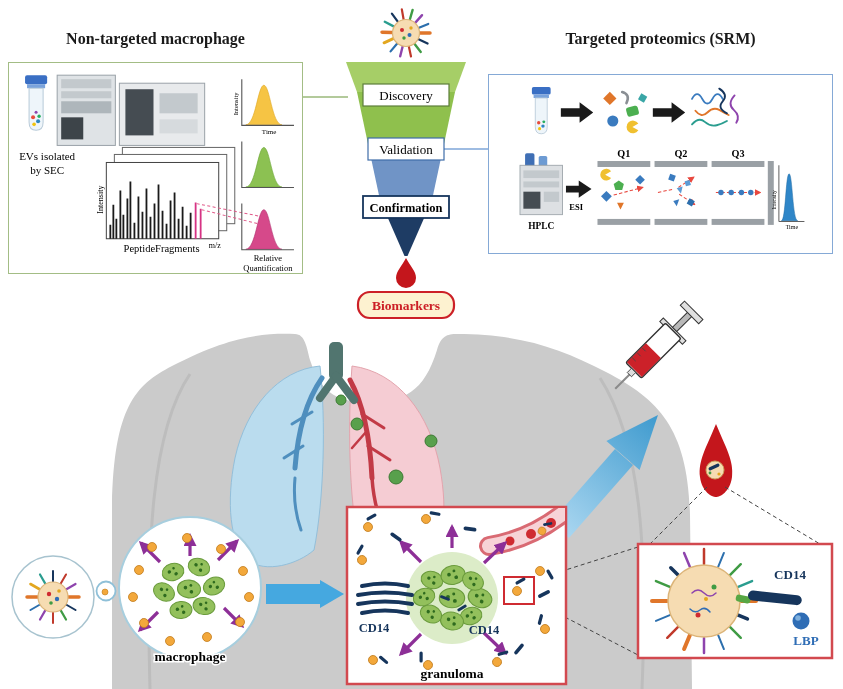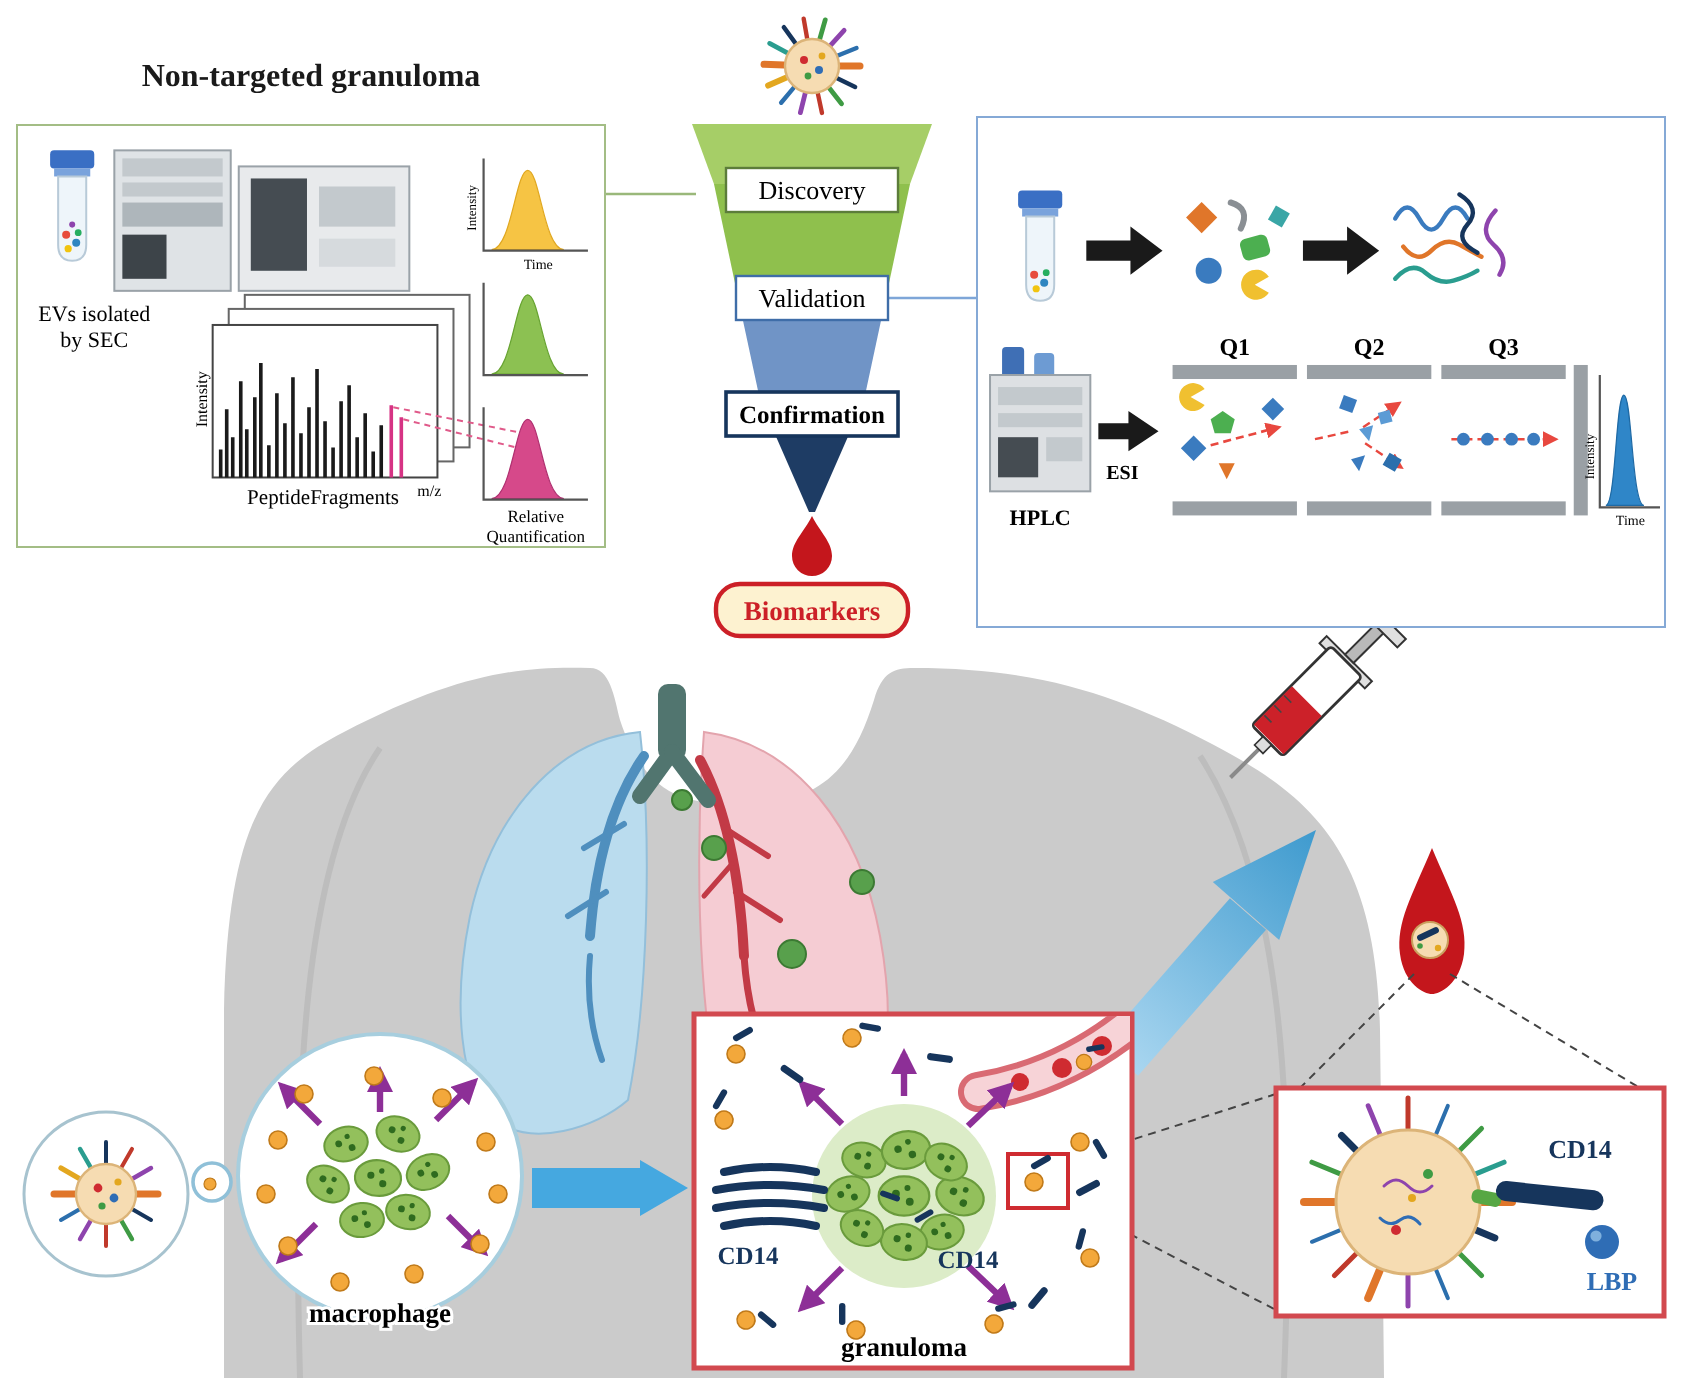--- a/index.html
+++ b/index.html
@@ -2,21 +2,21 @@
 <html><head>
 <meta charset="utf-8">
 <style>
   * { margin:0; padding:0; box-sizing:border-box; }
   html,body { background:#fff; }
   body { font-family:"Liberation Serif", serif; color:#1a1a1a; }
   #canvas { position:relative; width:843px; height:689px; background:#fff; overflow:hidden; }
   #scene { position:absolute; left:0; top:0; z-index:1; }
   .panel { position:absolute; background:#fff; z-index:2; }
   #left-panel { left:8px; top:62px; width:295px; height:212px; border:1.6px solid #a3bd85; }
-  #right-panel { left:488px; top:58px; width:345px; height:256px; border:1.6px solid #85a9d6; }
+  #right-panel { left:488px; top:74px; width:345px; height:180px; border:1.6px solid #85a9d6; }
   #funnel { position:absolute; left:341px; top:0; width:130px; height:330px; z-index:2; }
   .panel-title { position:absolute; z-index:3; text-align:center; font-weight:bold; font-size:16px; }
   #left-title { left:8px; top:30px; width:295px; }
   #right-title { left:488px; top:30px; width:345px; }
   svg { display:block; }
   svg text { font-family:"Liberation Serif", serif; }
 </style>
 </head>
 <body>
 
@@ -329,21 +329,22 @@
       </g>
       <rect x="736" y="594" width="15" height="7" rx="3" fill="#57a744" transform="rotate(12 736 597)"></rect>
       <rect x="748" y="590" width="54" height="10" rx="5" fill="#16355c" transform="rotate(6 748 595)"></rect>
       <text x="790" y="579" text-anchor="middle" font-weight="bold" font-size="13" fill="#16355c">CD14</text>
       <circle cx="801" cy="621" r="8.5" fill="#2f6db5"></circle>
       <circle cx="798" cy="618" r="2.8" fill="#7fb0dd"></circle>
       <text x="806" y="645" text-anchor="middle" font-weight="bold" font-size="13" fill="#2f6db5">LBP</text>
     </g>
   </svg>
 
-  <div id="left-title" class="panel-title">Non-targeted granuloma</div>
+  <div id="left-title" class="panel-title">Non-targeted macrophage</div>
+  <div id="right-title" class="panel-title">Targeted proteomics (SRM)</div>
 
   <div id="left-panel" class="panel">
     <svg viewBox="0 0 292 209" width="100%" height="100%">
       <g transform="translate(16,12)">
         <rect x="0" y="0" width="22" height="9" rx="2" fill="#3a6fc4"></rect>
         <rect x="2" y="9" width="18" height="4" fill="#7aa3dc"></rect>
         <path d="M4,13 L18,13 L18,47 Q18,55 11,55 Q4,55 4,47 Z" fill="#eef5fa" stroke="#b8cad8"></path>
         <circle cx="8" cy="42" r="2" fill="#e74c3c"></circle>
           <circle cx="13" cy="46" r="2" fill="#2e86c1"></circle>
         <circle cx="9" cy="49" r="1.8" fill="#f1c40f"></circle>

